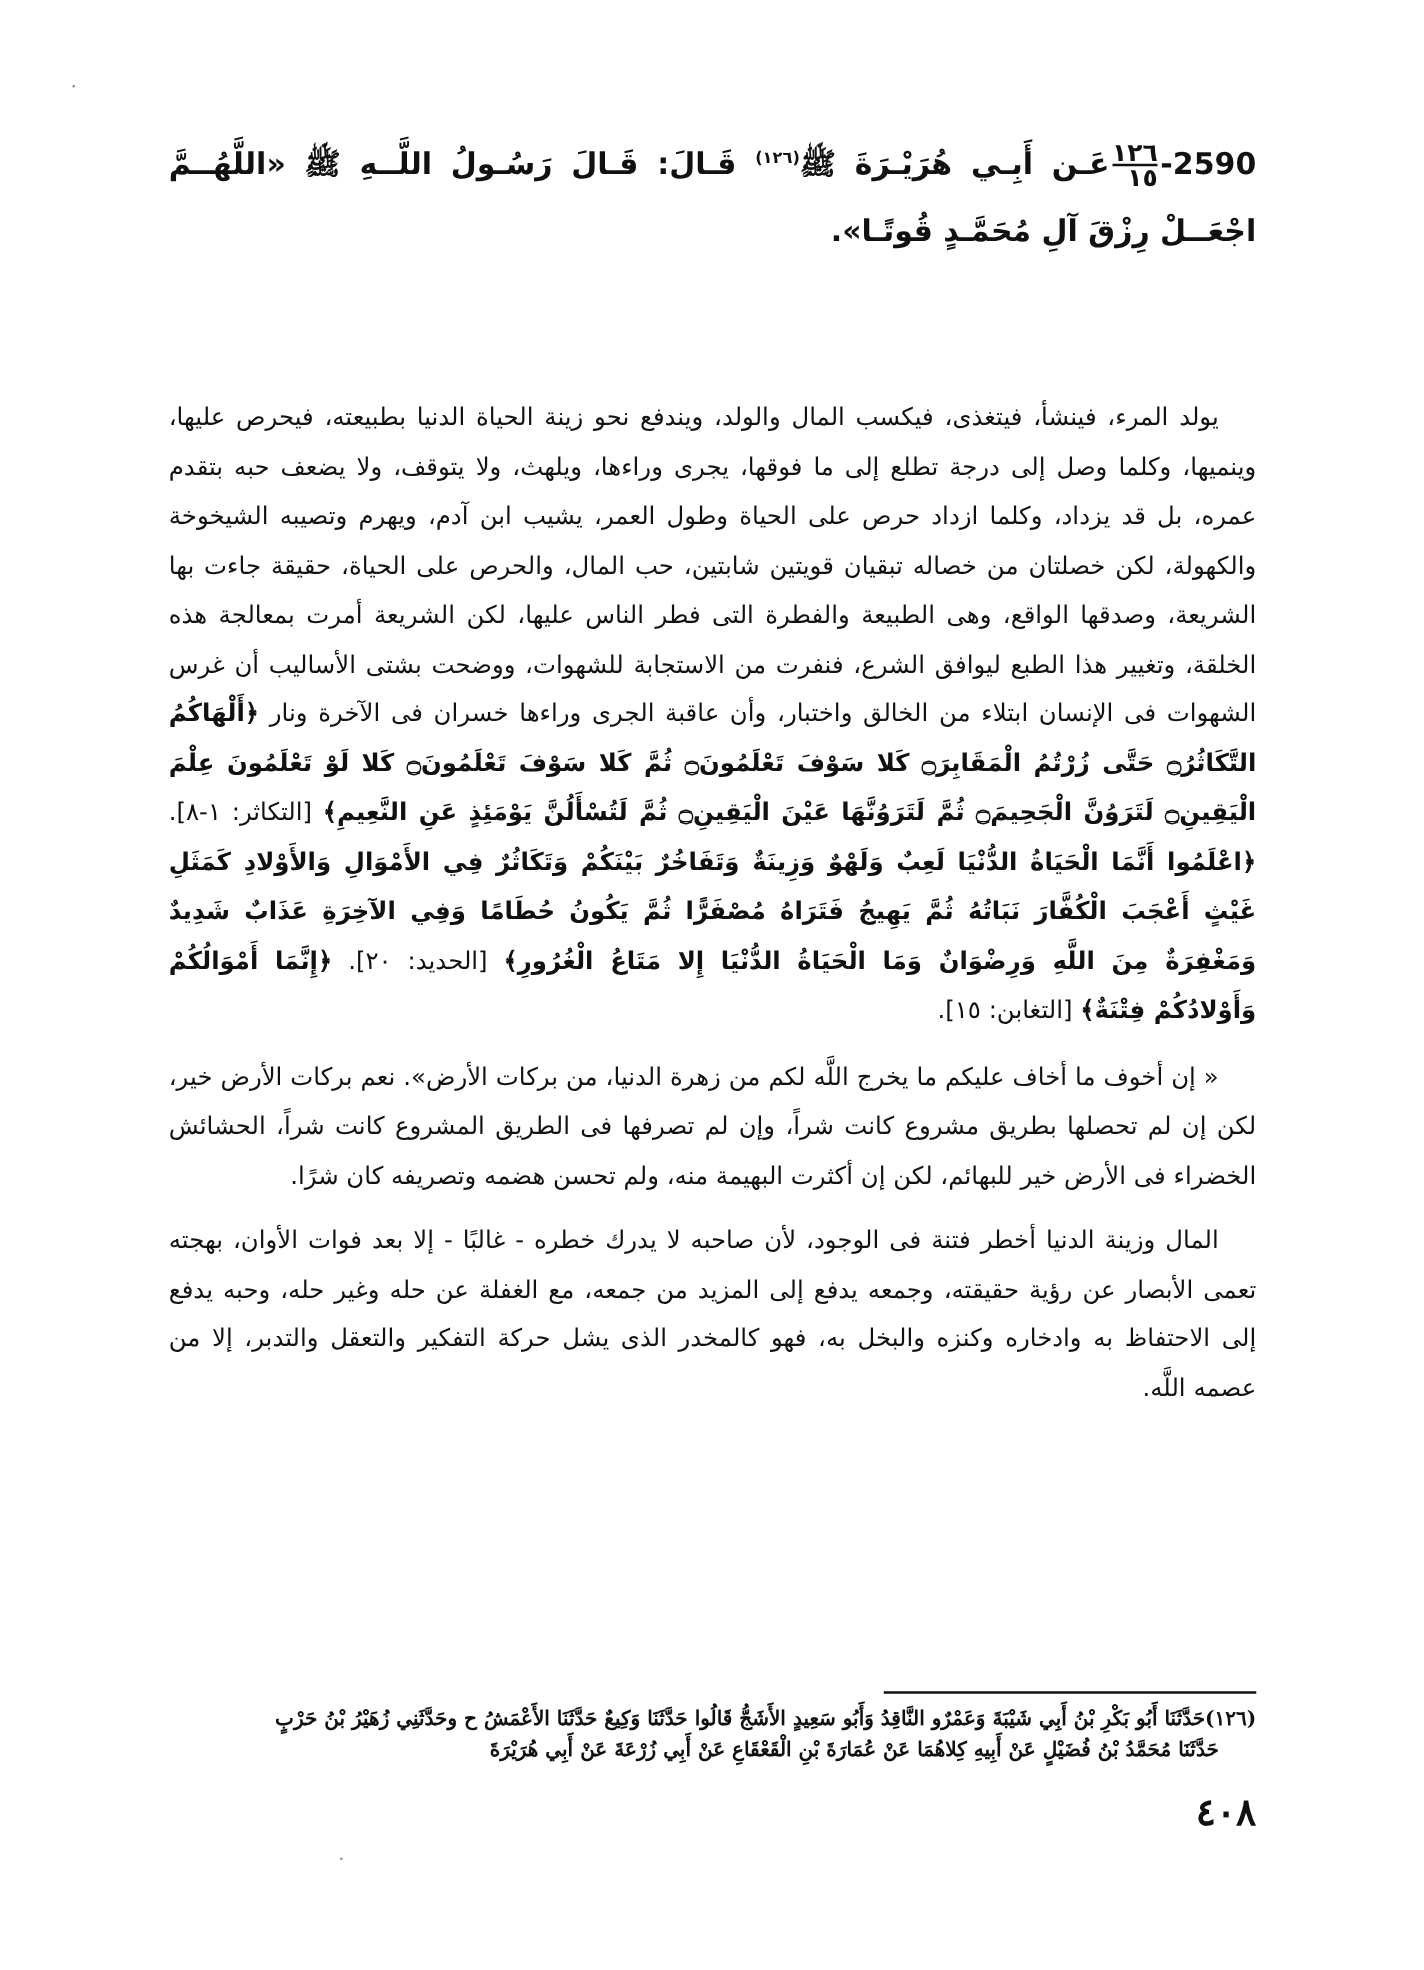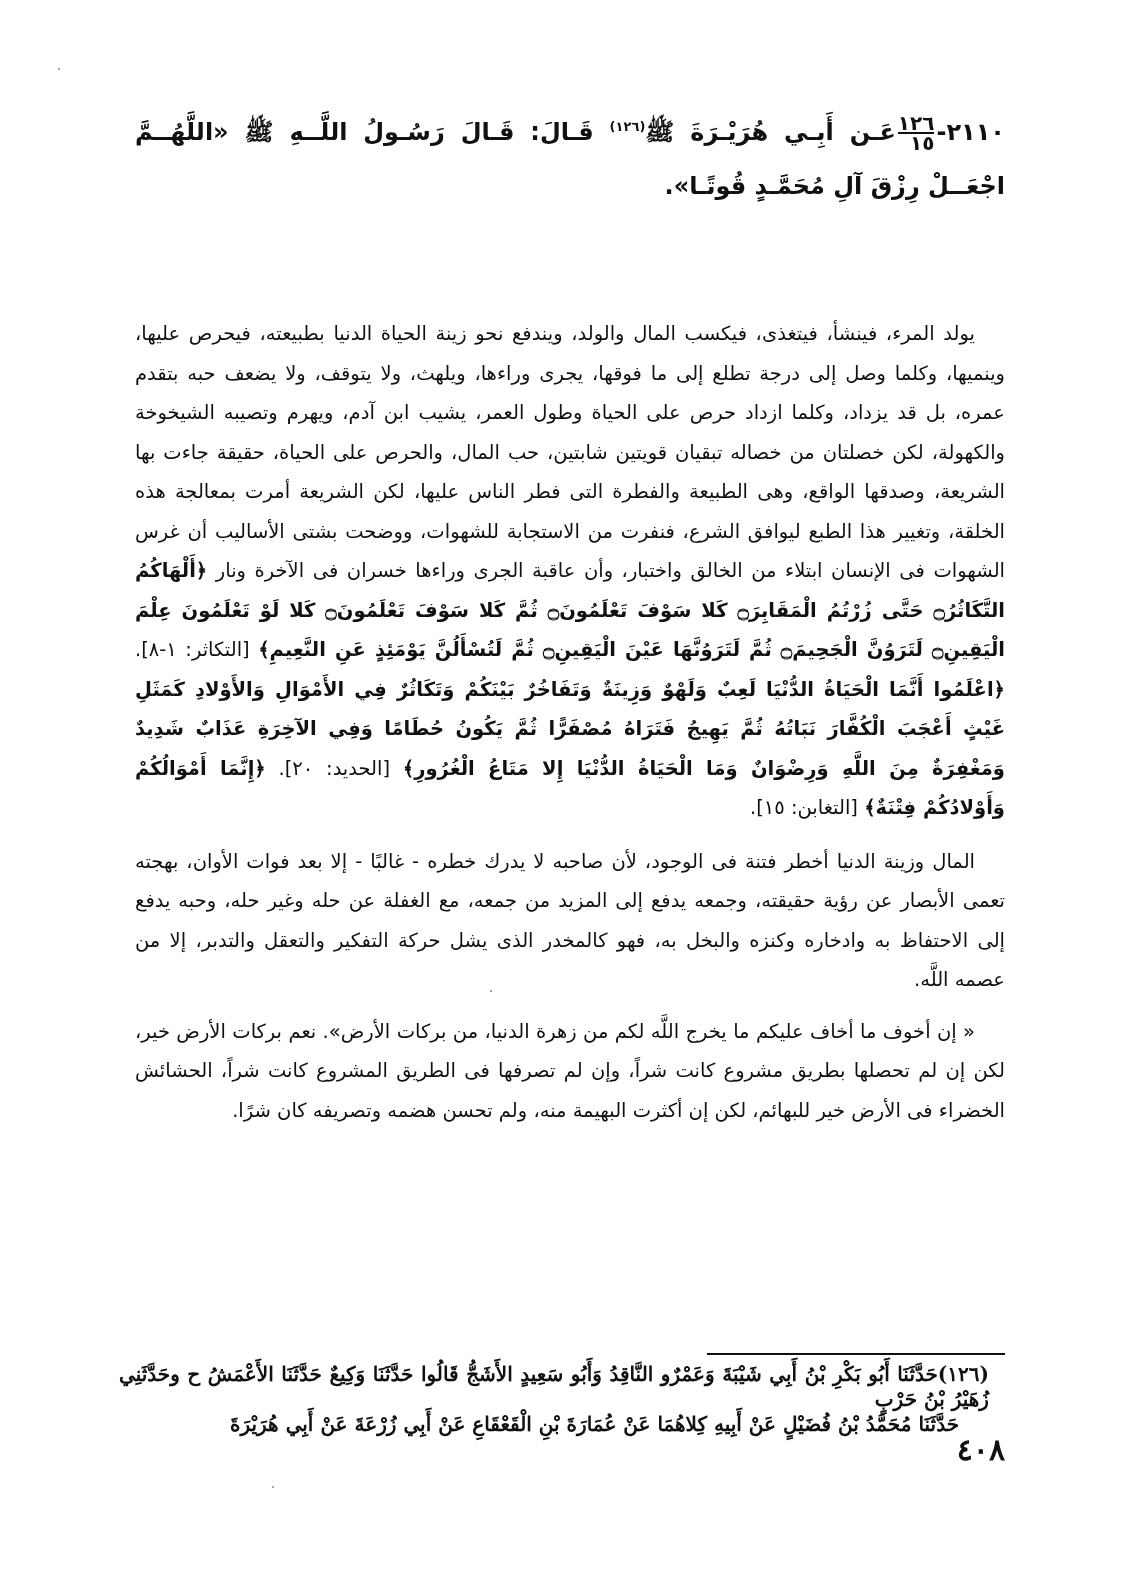--- a/index.html
+++ b/index.html
@@ -84,23 +84,23 @@
       position: absolute;
       top: 1353px;
       right: 0;
       width: 298px;
       height: 2px;
       background: #111;
     }
     .footnote {
       position: absolute;
       top: 1362px;
-      right: 16px;
+      right: 0;
       width: 870px;
-      font-size: 20px;
+      font-size: 16px;
       line-height: 25px;
       font-family: "DejaVu Serif", "Liberation Serif", serif;
       font-weight: bold;
       text-align: justify;
     }
     .footnote .line2 {
       display: block;
       padding-right: 30px;
     }
     .page-number {
@@ -118,30 +118,30 @@
       background: #888;
       border-radius: 1px;
     }
   </style>
 </head>
 <body>
 
 <div class="page">
 
   <div class="hadith">
-    <span>٢١١٠</span><span>-</span><span class="frac"><span class="num">١٢٦</span><span class="den">١٥</span></span><span>عَـن أَبِـي هُرَيْـرَةَ ﷺ</span><sup>(١٢٦)</sup><span> قَـالَ: قَـالَ رَسُـولُ اللَّــهِ ﷺ «اللَّهُــمَّ اجْعَــلْ رِزْقَ آلِ مُحَمَّـدٍ قُوتًـا».</span>
+    <span>2590</span><span>-</span><span class="frac"><span class="num">١٢٦</span><span class="den">١٥</span></span><span>عَـن أَبِـي هُرَيْـرَةَ ﷺ</span><sup>(١٢٦)</sup><span> قَـالَ: قَـالَ رَسُـولُ اللَّــهِ ﷺ «اللَّهُــمَّ اجْعَــلْ رِزْقَ آلِ مُحَمَّـدٍ قُوتًـا».</span>
   </div>
 
 
   <div class="body-text">
     <p class="p1">
       <span>يولد المرء، فينشأ، فيتغذى، فيكسب المال والولد، ويندفع نحو زينة الحياة الدنيا بطبيعته، فيحرص عليها، وينميها، وكلما وصل إلى درجة تطلع إلى ما فوقها، يجرى وراءها، ويلهث، ولا يتوقف، ولا يضعف حبه بتقدم عمره، بل قد يزداد، وكلما ازداد حرص على الحياة وطول العمر، يشيب ابن آدم، ويهرم وتصيبه الشيخوخة والكهولة، لكن خصلتان من خصاله تبقيان قويتين شابتين، حب المال، والحرص على الحياة، حقيقة جاءت بها الشريعة، وصدقها الواقع، وهى الطبيعة والفطرة التى فطر الناس عليها، لكن الشريعة أمرت بمعالجة هذه الخلقة، وتغيير هذا الطبع ليوافق الشرع، فنفرت من الاستجابة للشهوات، ووضحت بشتى الأساليب أن غرس الشهوات فى الإنسان ابتلاء من الخالق واختبار، وأن عاقبة الجرى وراءها خسران فى الآخرة ونار </span><span class="quran">﴿أَلْهَاكُمُ التَّكَاثُرُ۝ حَتَّى زُرْتُمُ الْمَقَابِرَ۝ كَلا سَوْفَ تَعْلَمُونَ۝ ثُمَّ كَلا سَوْفَ تَعْلَمُونَ۝ كَلا لَوْ تَعْلَمُونَ عِلْمَ الْيَقِينِ۝ لَتَرَوُنَّ الْجَحِيمَ۝ ثُمَّ لَتَرَوُنَّهَا عَيْنَ الْيَقِينِ۝ ثُمَّ لَتُسْأَلُنَّ يَوْمَئِذٍ عَنِ النَّعِيمِ﴾</span><span> [التكاثر: ١-٨]. </span><span class="quran">﴿اعْلَمُوا أَنَّمَا الْحَيَاةُ الدُّنْيَا لَعِبٌ وَلَهْوٌ وَزِينَةٌ وَتَفَاخُرٌ بَيْنَكُمْ وَتَكَاثُرٌ فِي الأَمْوَالِ وَالأَوْلادِ كَمَثَلِ غَيْثٍ أَعْجَبَ الْكُفَّارَ نَبَاتُهُ ثُمَّ يَهِيجُ فَتَرَاهُ مُصْفَرًّا ثُمَّ يَكُونُ حُطَامًا وَفِي الآخِرَةِ عَذَابٌ شَدِيدٌ وَمَغْفِرَةٌ مِنَ اللَّهِ وَرِضْوَانٌ وَمَا الْحَيَاةُ الدُّنْيَا إِلا مَتَاعُ الْغُرُورِ﴾</span><span> [الحديد: ٢٠]. </span><span class="quran">﴿إِنَّمَا أَمْوَالُكُمْ وَأَوْلادُكُمْ فِتْنَةٌ﴾</span><span> [التغابن: ١٥].</span>
     </p>
+    <p>« إن أخوف ما أخاف عليكم ما يخرج اللَّه لكم من زهرة الدنيا، من بركات الأرض». نعم بركات الأرض خير، لكن إن لم تحصلها بطريق مشروع كانت شراً، وإن لم تصرفها فى الطريق المشروع كانت شراً، الحشائش الخضراء فى الأرض خير للبهائم، لكن إن أكثرت البهيمة منه، ولم تحسن هضمه وتصريفه كان شرًا.</p>
     <p>المال وزينة الدنيا أخطر فتنة فى الوجود، لأن صاحبه لا يدرك خطره - غالبًا - إلا بعد فوات الأوان، بهجته تعمى الأبصار عن رؤية حقيقته، وجمعه يدفع إلى المزيد من جمعه، مع الغفلة عن حله وغير حله، وحبه يدفع إلى الاحتفاظ به وادخاره وكنزه والبخل به، فهو كالمخدر الذى يشل حركة التفكير والتعقل والتدبر، إلا من عصمه اللَّه.</p>
-    <p>« إن أخوف ما أخاف عليكم ما يخرج اللَّه لكم من زهرة الدنيا، من بركات الأرض». نعم بركات الأرض خير، لكن إن لم تحصلها بطريق مشروع كانت شراً، وإن لم تصرفها فى الطريق المشروع كانت شراً، الحشائش الخضراء فى الأرض خير للبهائم، لكن إن أكثرت البهيمة منه، ولم تحسن هضمه وتصريفه كان شرًا.</p>
   </div>
 
   <div class="footnote-rule"></div>
 
   <div class="footnote">
     <span>(١٢٦)</span><span>حَدَّثَنَا أَبُو بَكْرِ بْنُ أَبِي شَيْبَةَ وَعَمْرٌو النَّاقِدُ وَأَبُو سَعِيدٍ الأَشَجُّ قَالُوا حَدَّثَنَا وَكِيعٌ حَدَّثَنَا الأَعْمَشُ ح وحَدَّثَنِي زُهَيْرُ بْنُ حَرْبٍ</span>
     <span class="line2">حَدَّثَنَا مُحَمَّدُ بْنُ فُضَيْلٍ عَنْ أَبِيهِ كِلاهُمَا عَنْ عُمَارَةَ بْنِ الْقَعْقَاعِ عَنْ أَبِي زُرْعَةَ عَنْ أَبِي هُرَيْرَةَ</span>
   </div>
 
   <div class="page-number">٤٠٨</div>

